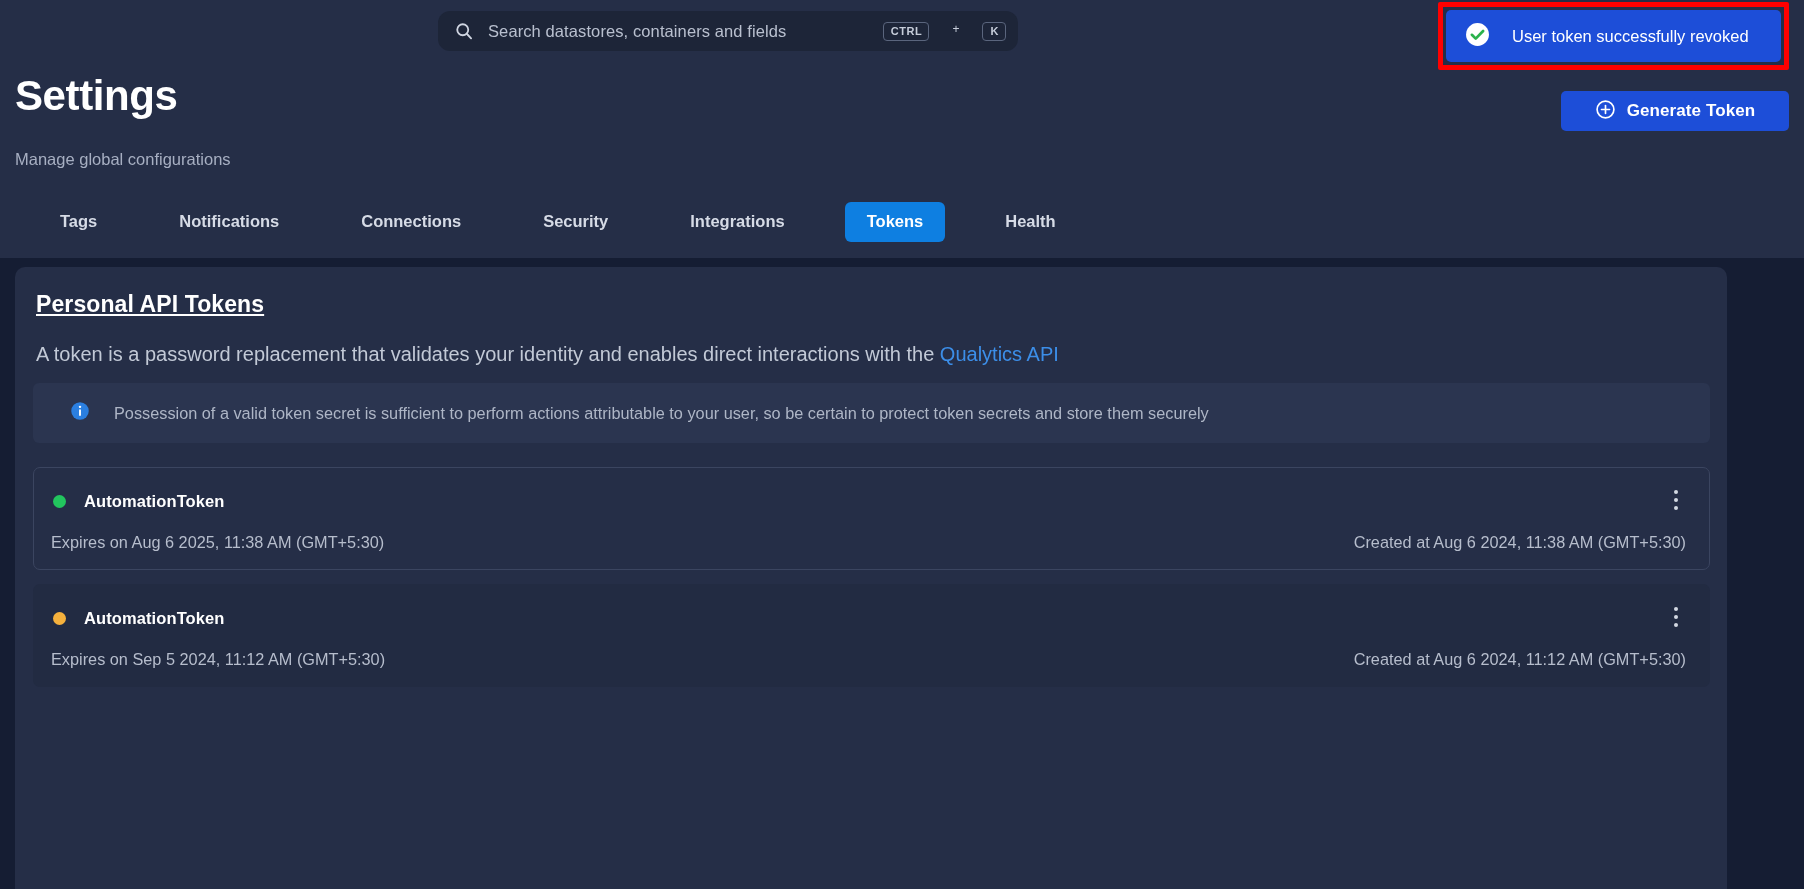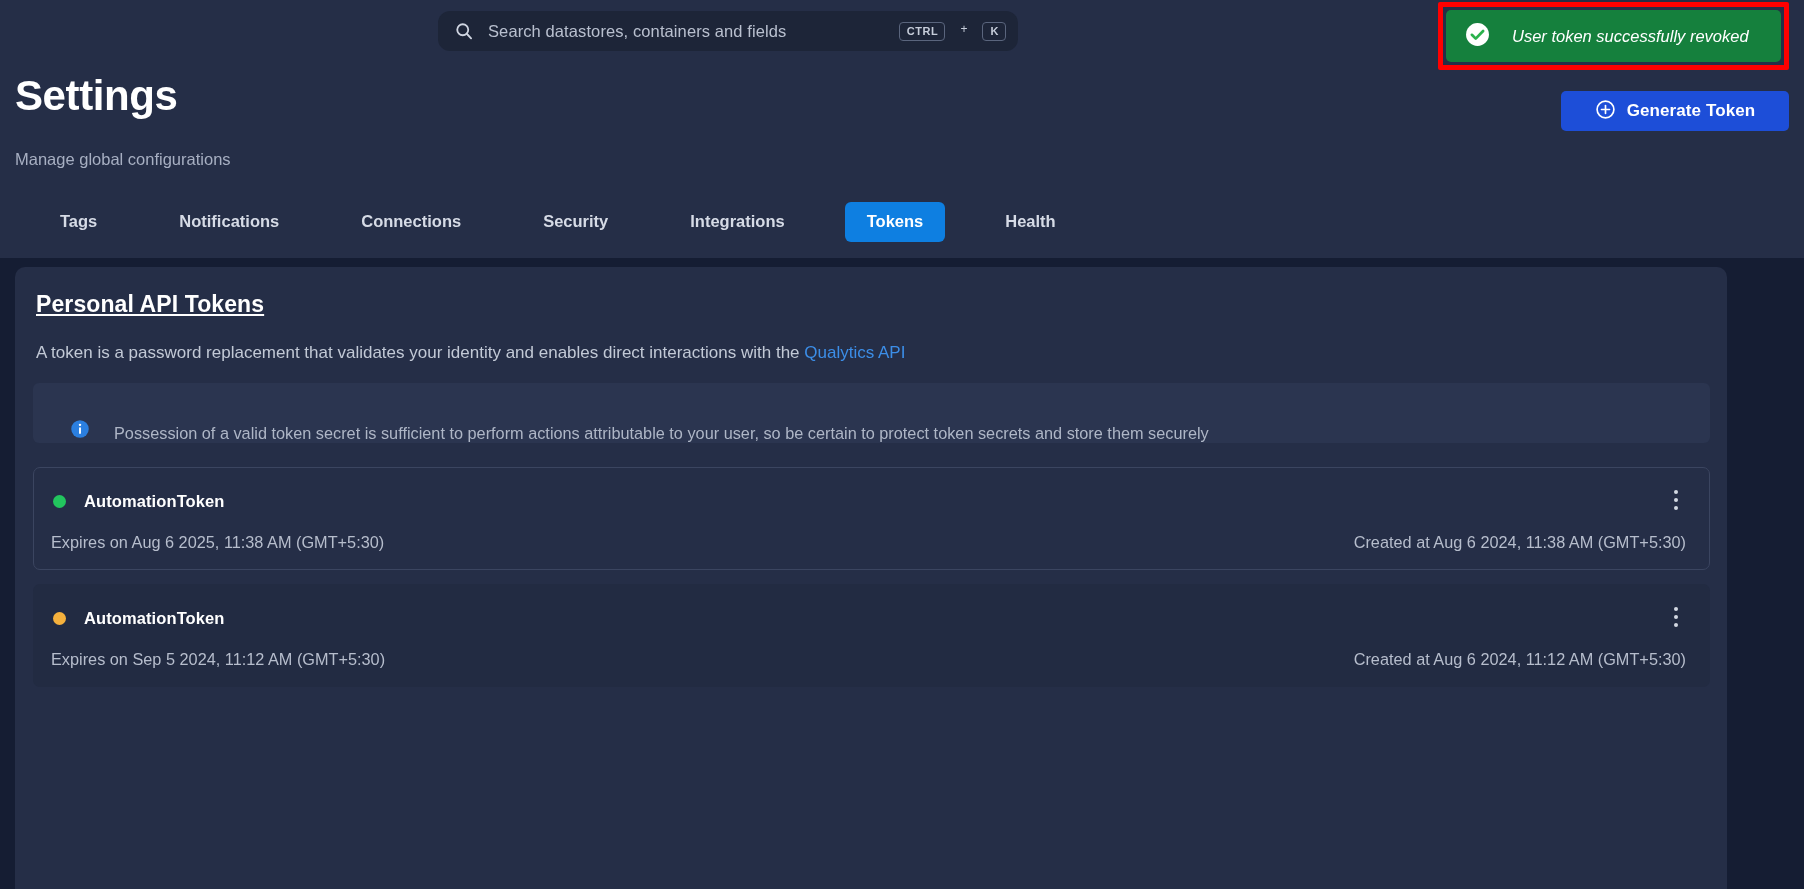--- a/index.html
+++ b/index.html
@@ -43,21 +43,21 @@
   }
   .search-icon { width: 20px; height: 20px; flex: 0 0 auto; display:block; }
   .search-placeholder {
     margin-left: 14px;
     color: #b9c0cf;
     font-size: 16.5px;
     letter-spacing: .1px;
     flex: 1 1 auto;
     white-space: nowrap;
   }
-  .kbd-group { display: flex; gap: 15px; flex: 0 0 auto; }
+  .kbd-group { display: flex; gap: 23px; flex: 0 0 auto; }
   .kbd {
     border: 1px solid #5a657d;
     border-radius: 4px;
     color: #c6cdda;
     font-size: 11px;
     font-weight: bold;
     letter-spacing: .6px;
     padding: 3px 6px 3px 7px;
     line-height: 1;
   }
@@ -71,26 +71,25 @@
     width: 351px;
     height: 68px;
     border: 5px solid #ff0000;
     border-radius: 2px;
   }
   .toast {
     position: absolute;
     left: 3px; top: 3px;
     width: 335px;
     height: 52px;
-    background: #15803d;
+    background: #1d4ed8;
     border-radius: 5px;
     display: flex;
     align-items: center;
     padding-left: 19px;
-    font-style: italic;
   }
   .toast-check { width: 25px; height: 25px; flex: 0 0 auto; }
   .toast-text {
     margin-left: 22px;
     color: #ffffff;
     font-size: 16.5px;
     white-space: nowrap;
   }
 
   
@@ -185,39 +184,39 @@
     color: #ffffff;
     font-size: 23px;
     letter-spacing: .1px;
     text-decoration: underline;
   }
   .card-desc {
     position: absolute;
     left: 21px;
     top: 76px;
     color: #c2c9d6;
-    font-size: 17px;
+    font-size: 20px;
     white-space: nowrap;
   }
   .card-desc a {
     color: #3c8ee8;
     text-decoration: none;
   }
 
   .info-banner {
     position: absolute;
     left: 18px;
     top: 116px;
     width: 1677px;
     height: 60px;
     background: #2b3category;
     background: #2b3550;
     border-radius: 6px;
     display: flex;
-    align-items: flex-end;
+    align-items: center;
     padding-left: 37px;
   }
   .info-icon { width: 20px; height: 20px; flex: 0 0 auto; }
   .info-text {
     margin-left: 24px;
     color: #aeb6c6;
     font-size: 16.3px;
     white-space: nowrap;
   }
 

